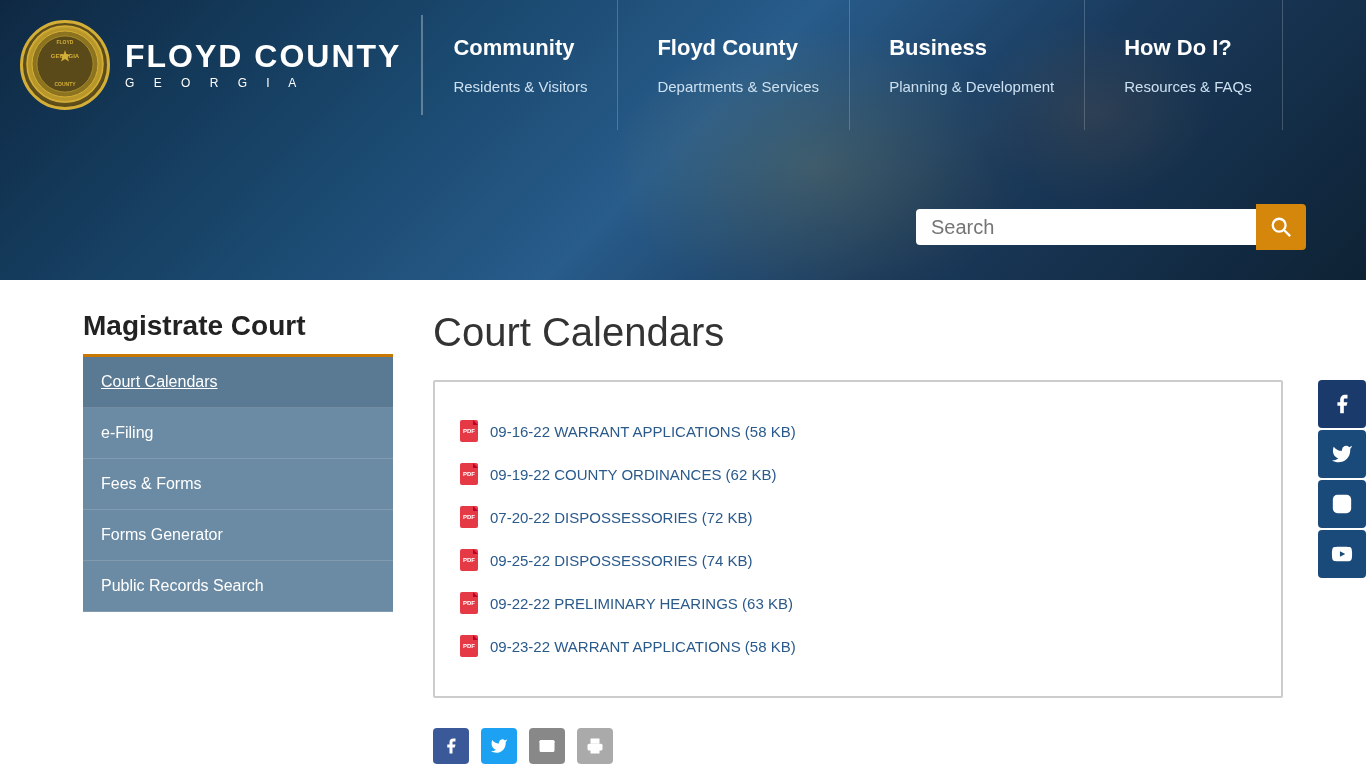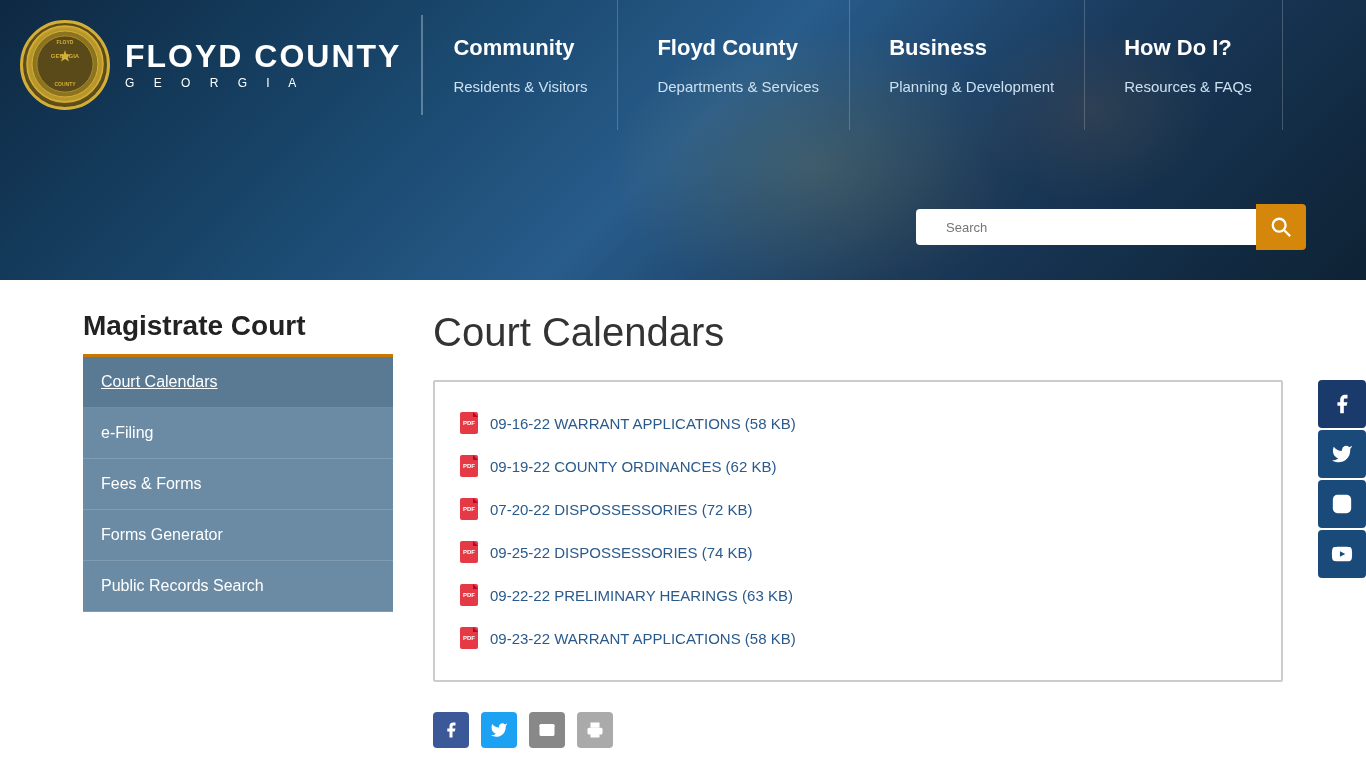--- a/index.html
+++ b/index.html
@@ -134,22 +134,22 @@
       right: 60px;
       z-index: 3;
       display: flex;
       align-items: center;
     }
     .search-input {
       width: 340px;
       height: 36px;
       border: none;
       border-radius: 4px 0 0 4px;
-      padding: 0 30px;
-      font-size: 13px;
+      padding: 0 15px;
+      font-size: 20px;
       color: #666;
       outline: none;
     }
     .search-button {
       width: 50px;
       height: 46px;
       background: #d4870a;
       border: none;
       border-radius: 0 4px 4px 0;
       cursor: pointer;
@@ -217,21 +217,21 @@
     .page-title {
       font-size: 40px;
       font-weight: 400;
       color: #333;
       margin-bottom: 25px;
     }
 
     .calendars-box {
       border: 2px solid #ccc;
       border-radius: 2px;
-      padding: 20px 25px;
+      padding: 28px 25px;
       background: #fff;
     }
 
     .calendar-item {
       display: flex;
       align-items: center;
       padding: 10px 0;
       font-size: 15px;
       color: #2a5a8c;
       cursor: pointer;

